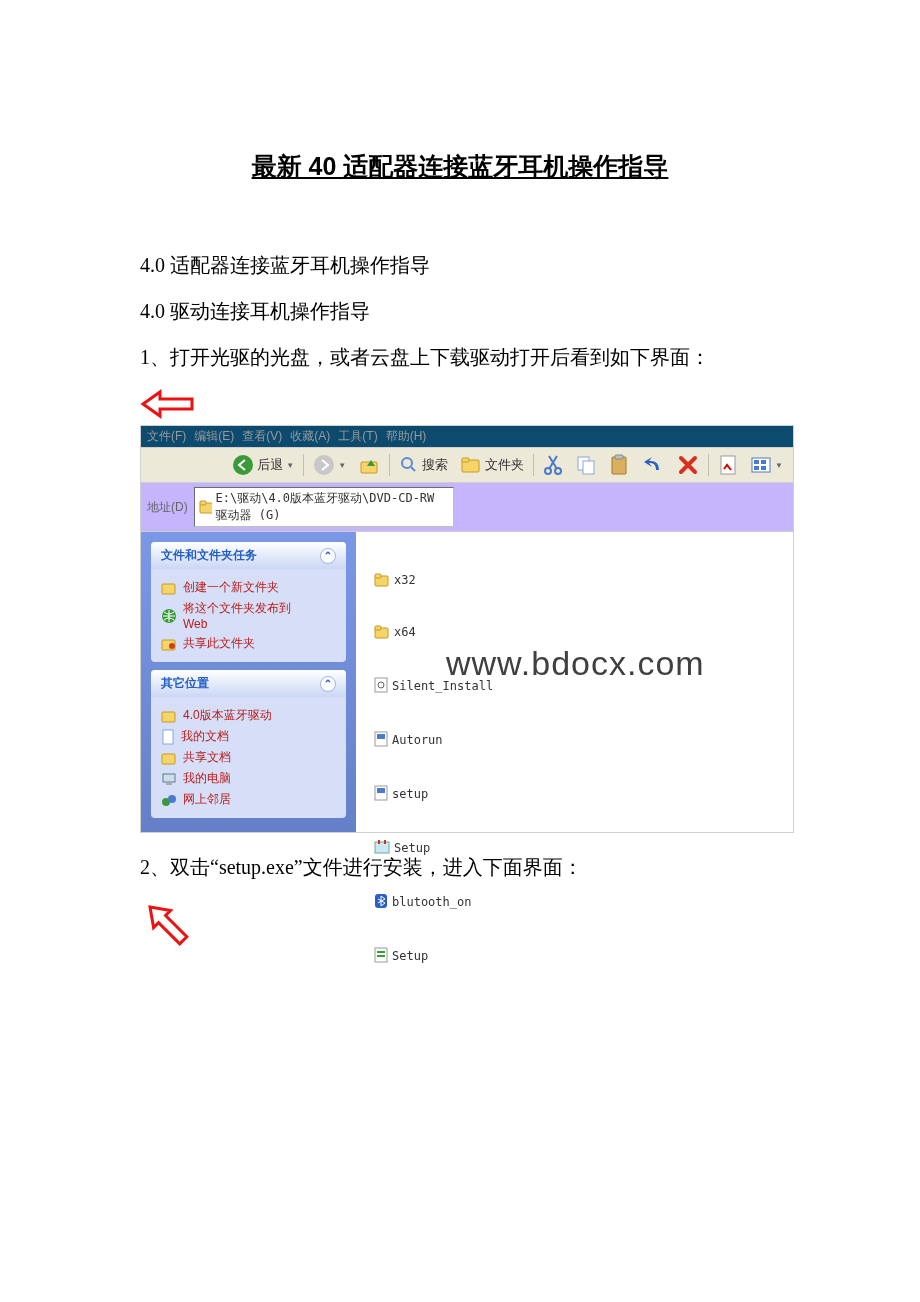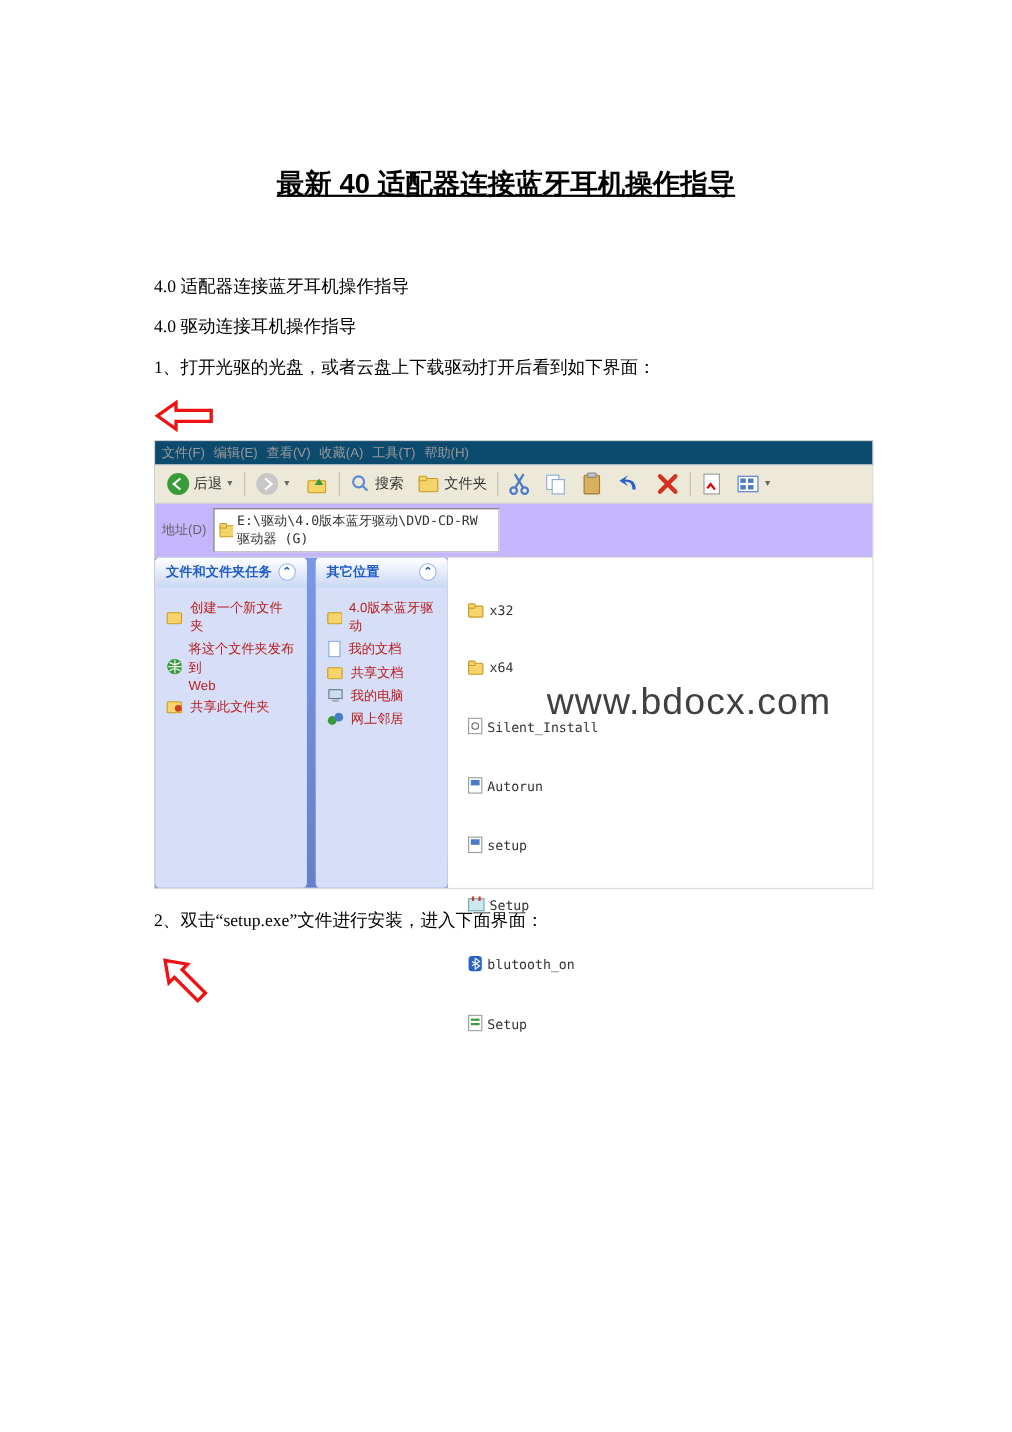--- a/index.html
+++ b/index.html
@@ -13,21 +13,21 @@
   }
   .title {
     text-align: center;
     font-size: 25px;
     font-weight: bold;
     margin-bottom: 60px;
     font-family: "SimHei", "黑体", sans-serif;
     text-decoration: underline;
   }
   .para {
-    font-size: 16px;
+    font-size: 20px;
     line-height: 2.2;
     margin-bottom: 2px;
   }
   .arrow-left {
     margin: 10px 0 2px 0;
   }
   .arrow-diag {
     margin: 8px 0 0 0;
   }
   .screenshot {
@@ -46,20 +46,21 @@
     gap: 8px;
     border-bottom: 1px solid #d0d0d0;
   }
   .toolbar {
     background: #ece9d8;
     padding: 4px 6px;
     display: flex;
     align-items: center;
     gap: 4px;
     border-bottom: 1px solid #d0d0d0;
+    justify-content: flex-end;
   }
   .tb-btn {
     display: inline-flex;
     align-items: center;
     gap: 3px;
     padding: 2px 4px;
     font-size: 13px;
     color: #333;
   }
   .tb-sep {
@@ -90,25 +91,26 @@
     font-family: "SimSun", monospace;
     font-size: 12px;
     color: #333;
   }
   .content-area {
     display: flex;
     height: 300px;
     background: #fff;
   }
   .sidepanel {
-    width: 266px;
+    width: 215px;
     background: #6b88d6;
     background: linear-gradient(#7a98e6, #6580c8);
-    display: flex;
-    flex-direction: row;
+    padding: 10px;
+    display: flex;
+    flex-direction: column;
     gap: 8px;
   }
   .panel-box {
     background: #d6dff7;
     border-radius: 4px;
     overflow: hidden;
   }
   .panel-head {
     background: #ffffff;
     background: linear-gradient(#ffffff, #cad7f5);

